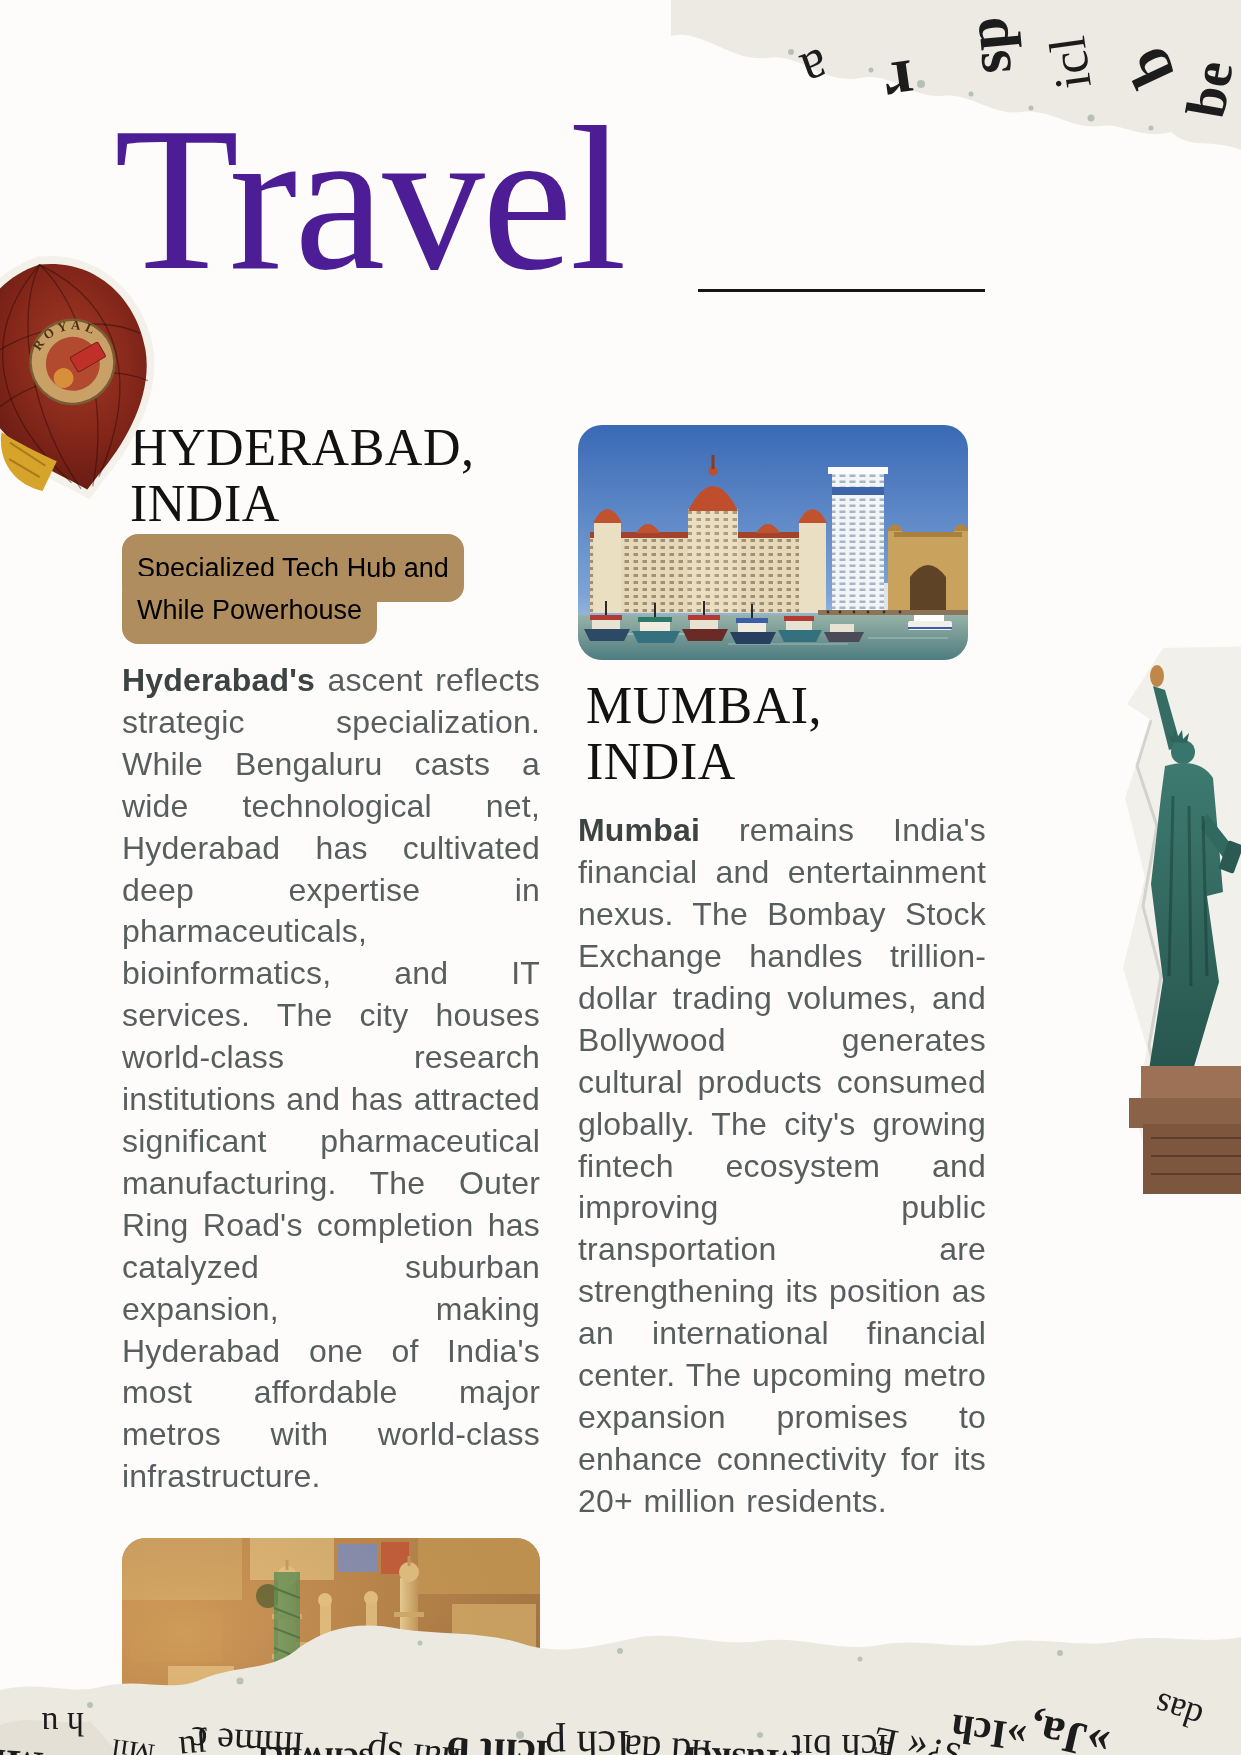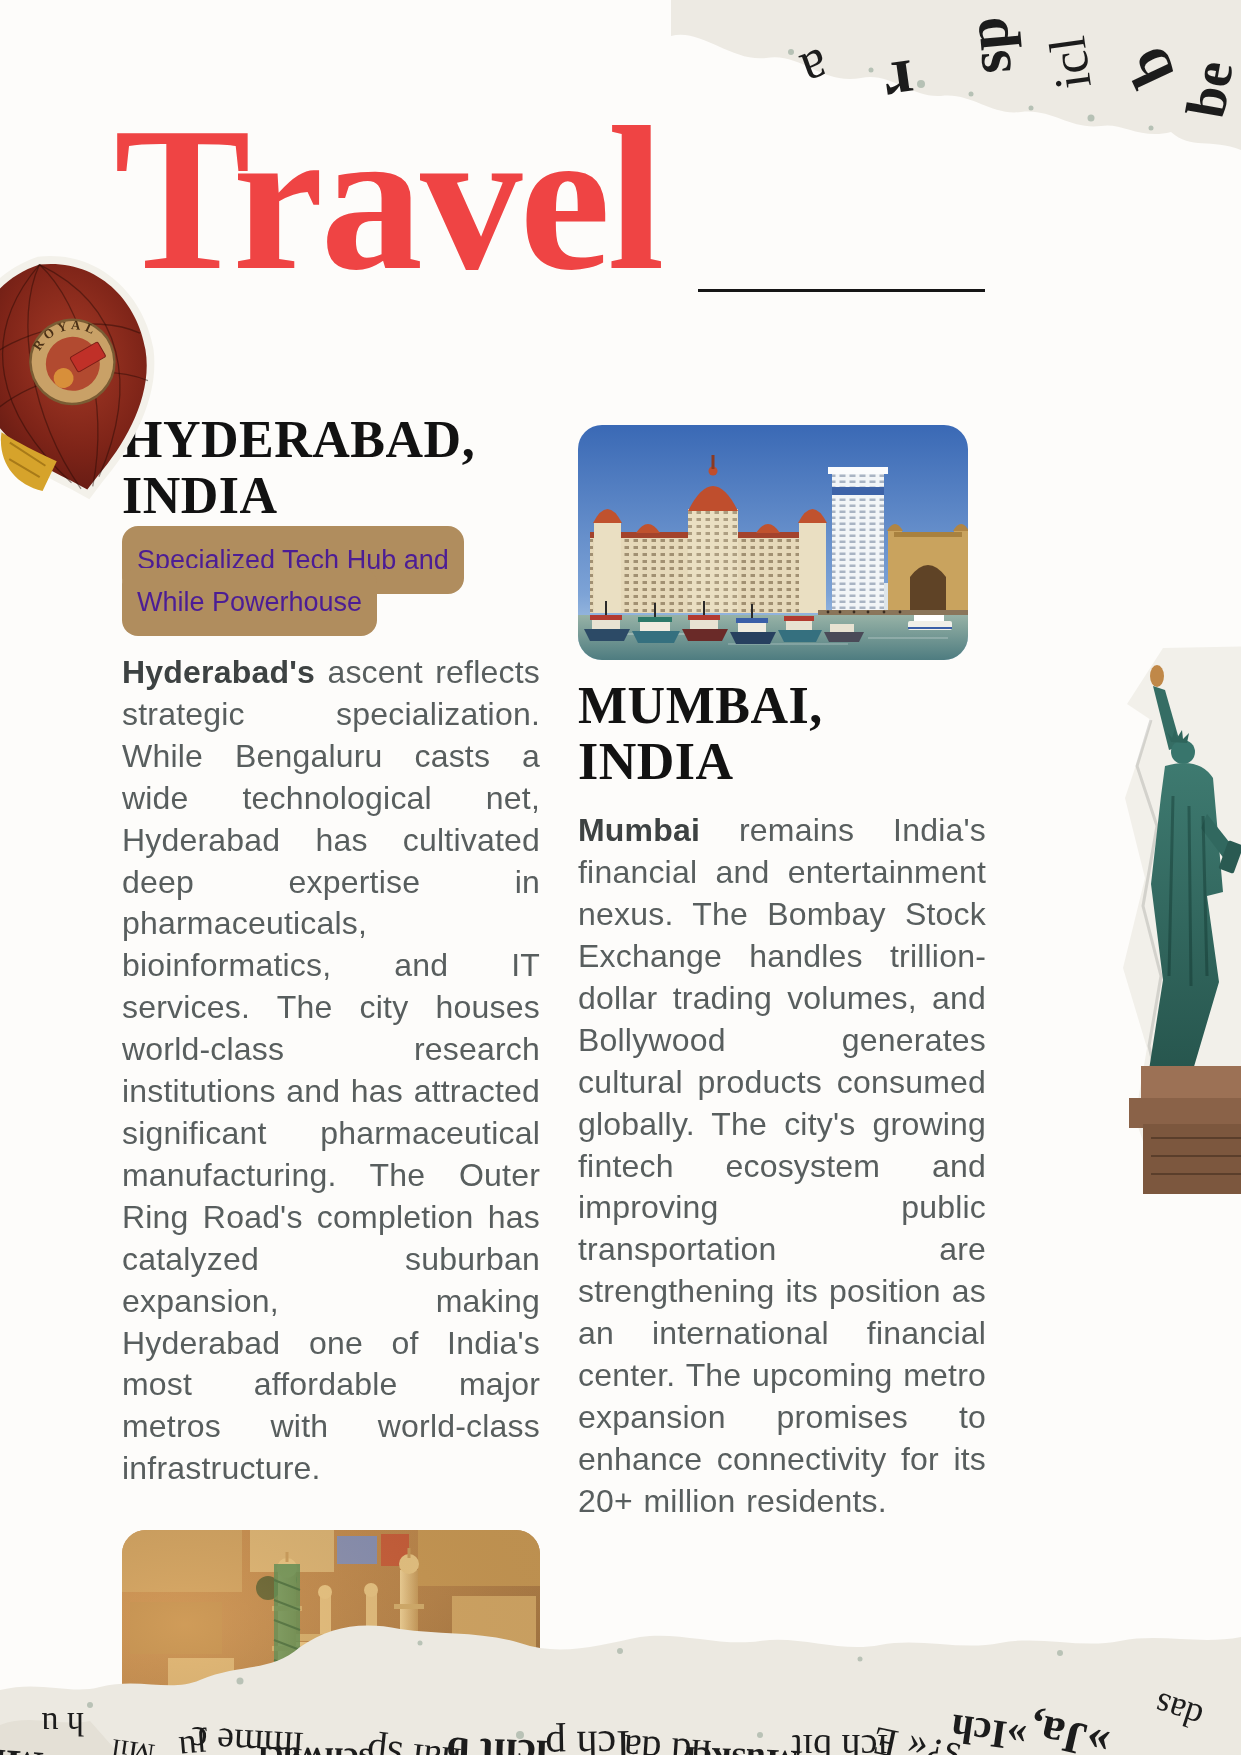--- a/index.html
+++ b/index.html
@@ -3,35 +3,35 @@
 <meta charset="utf-8">
 <style>
   html,body{margin:0;padding:0;background:#ffffff;}
   #page{
     position:relative;width:1241px;height:1755px;overflow:hidden;
     background:#fdfcfa;font-family:"Liberation Sans",sans-serif;
   }
   
   .masthead{
     position:absolute;left:114px;top:96px;line-height:1;
-    font-family:"Liberation Serif",serif;font-weight:700;
-    font-size:205px;letter-spacing:-3px;color:#ef4444;
+    font-family:"Liberation Serif",serif;font-weight:400;
+    font-size:205px;letter-spacing:-3px;color:#4c1d95;
   }
   .title-rule{position:absolute;left:698px;top:289px;width:287px;height:3px;background:#161616;}
   
   .col{position:absolute;}
   .col-left{left:122px;top:412px;width:418px;}
   .col-right{left:578px;top:425px;width:408px;}
   h2.city{
-    font-family:"Liberation Serif",serif;font-weight:700;color:#121212;
-    font-size:52px;line-height:1.08;letter-spacing:.5px;margin:0;
+    font-family:"Liberation Serif",serif;font-weight:400;color:#121212;
+    font-size:52px;line-height:1.08;letter-spacing:.5px;margin:8px;
   }
   .badge{margin-top:16px;font-size:27px;line-height:1.55;}
   .badge .hl{
-    background:#b08d5e;color:#4c1d95;border-radius:16px;padding:19px 15px;
+    background:#b08d5e;color:#000000;border-radius:16px;padding:19px 15px;
     -webkit-box-decoration-break:clone;box-decoration-break:clone;
   }
   p.body{
     margin:28px 0 0 0;text-align:justify;color:#585e5e;
     font-size:32px;line-height:1.31;letter-spacing:.2px;word-spacing:1.5px;
   }
   p.body .lead{font-weight:700;color:#3d4242;}
   .photo{border-radius:24px;overflow:hidden;display:block;}
   .photo svg{display:block;width:100%;height:100%;}
   .photo-charminar{width:418px;height:270px;margin-top:40px;}

